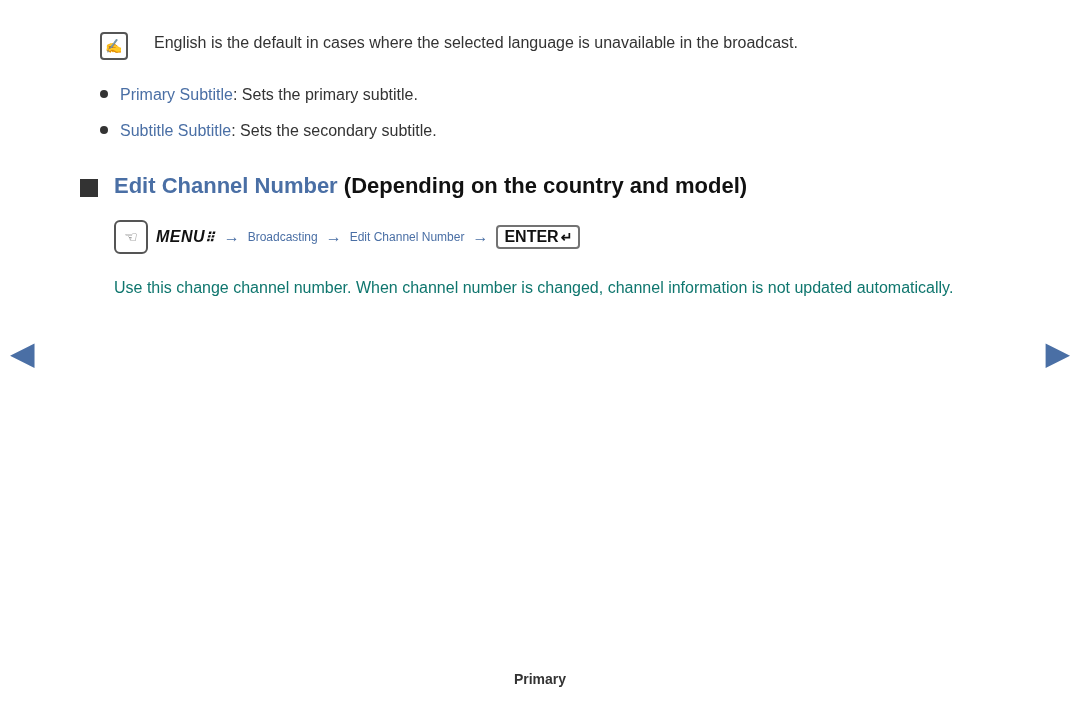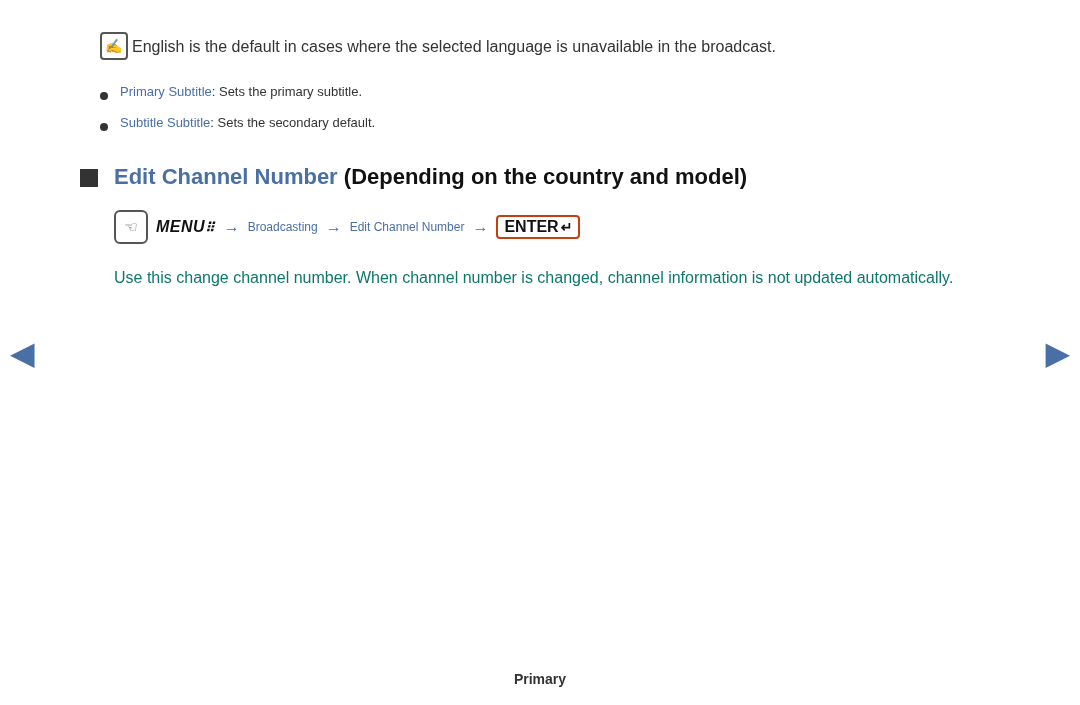--- a/index.html
+++ b/index.html
@@ -19,22 +19,22 @@
       position: relative;
     }
 
     .main-content {
       padding: 30px 80px 0 80px;
       position: relative;
     }
 
     .note-block {
       display: flex;
-      align-items: flex-end;
-      gap: 4px;
+      align-items: flex-start;
+      gap: 26px;
       margin-bottom: 22px;
       padding-left: 20px;
     }
 
     .note-icon {
       width: 28px;
       height: 28px;
       border: 2px solid #555;
       border-radius: 4px;
       display: flex;
@@ -59,24 +59,24 @@
     }
 
     .bullet-list {
       list-style: none;
       margin-bottom: 28px;
       padding-left: 20px;
     }
 
     .bullet-list li {
       display: flex;
-      align-items: center;
+      align-items: flex-start;
       gap: 12px;
       margin-bottom: 10px;
-      font-size: 13px;
+      font-size: 16px;
       line-height: 1.6;
     }
 
     .bullet-dot {
       width: 8px;
       height: 8px;
       background: #333;
       border-radius: 50%;
       flex-shrink: 0;
       margin-top: 8px;
@@ -158,21 +158,21 @@
       color: #4a6fa5;
       font-size: 12px;
     }
 
     .enter-box {
       display: inline-flex;
       align-items: center;
       font-weight: bold;
       font-size: 16px;
       color: #111;
-      border: 2px solid #c2410c;
+      border: 2px solid #737373;
       border-radius: 4px;
       padding: 1px 6px;
     }
 
     .enter-arrow {
       font-size: 14px;
       margin-left: 2px;
     }
 
     .description-text {
@@ -228,21 +228,21 @@
   <ul class="bullet-list">
     <li>
       <span class="bullet-dot"></span>
       <span>
         <span class="blue-link">Primary Subtitle</span><span>: Sets the primary subtitle.</span>
       </span>
     </li>
     <li>
       <span class="bullet-dot"></span>
       <span>
-        <span class="blue-link">Subtitle Subtitle</span><span>: Sets the secondary default.</span>
+        <span class="blue-link">Subtitle Subtitle</span><span>: Sets the secondary subtitle.</span>
       </span>
     </li>
   </ul>
 
   <div class="section-header">
     <div class="black-square"></div>
     <div class="section-title">
       <span class="blue-link">Edit Channel Number</span><span class="black-part"> (Depending on the country and model)</span>
     </div>
   </div>

